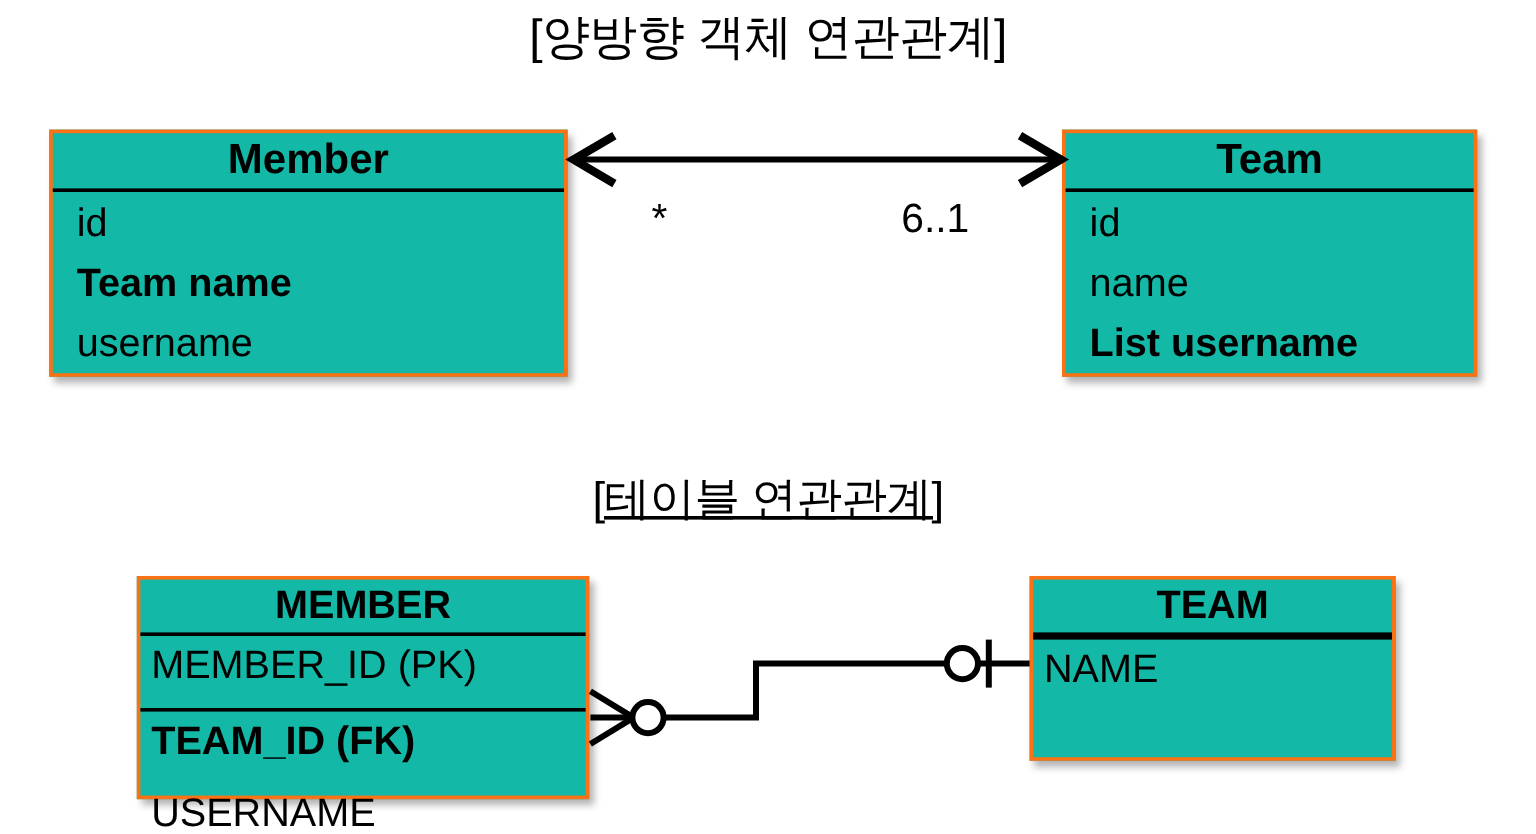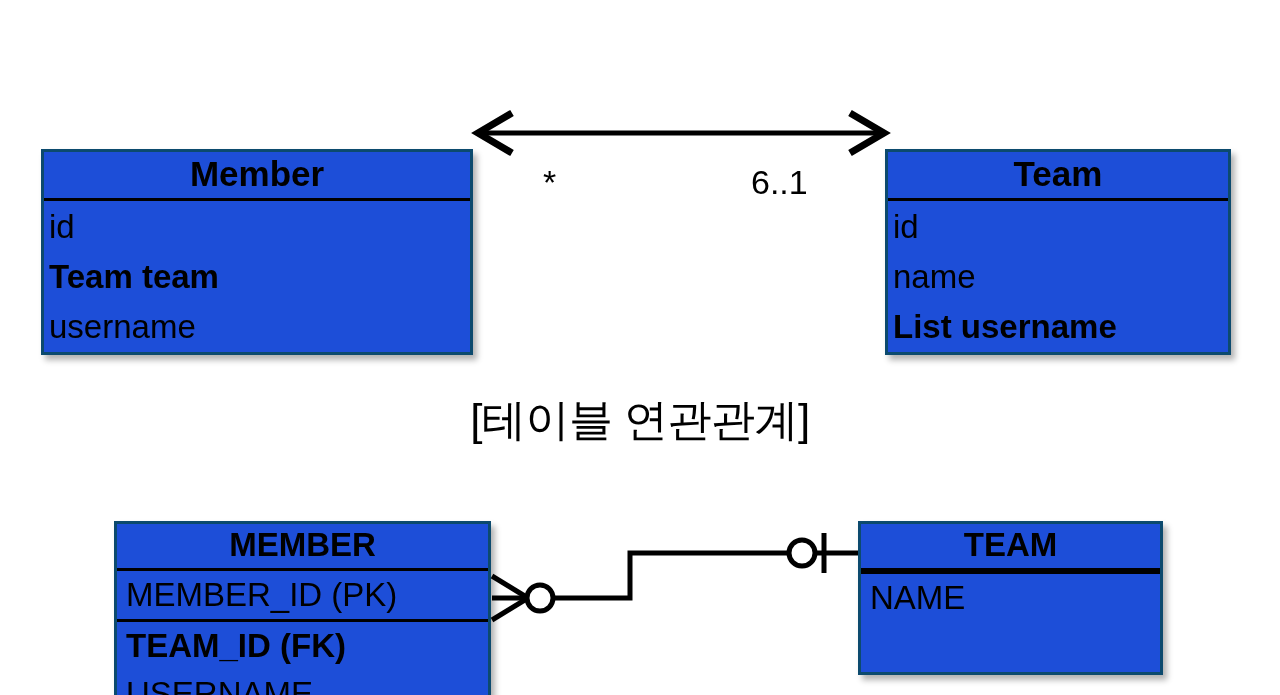--- a/index.html
+++ b/index.html
@@ -31,46 +31,45 @@
     width: 100%;
     text-align: center;
     font-size: 40px;
     line-height: 1.05;
     font-weight: 400;
     color: #000;
     letter-spacing: -0.5px;
     white-space: nowrap;
   }
   #title-object { top: 10px; }
-  #title-table  { top: 397px; font-size: 44px; }
+  #title-table  { top: 397px; font-size: 38px; text-decoration: underline; }
 
   
   .box {
     position: absolute;
     box-sizing: border-box;
-    background: #1d4ed8;
-    border: 3px solid #0c4a6e;
+    background: #14b8a6;
+    border: 3px solid #f97316;
     box-shadow: 4px 5px 6px rgba(0,0,0,0.30);
-    margin-top: 41px;
   }
   .box .hdr {
     box-sizing: border-box;
     text-align: center;
     font-weight: 700;
     color: #000;
     overflow: hidden;
     white-space: nowrap;
   }
   .box .divider {
     height: 0;
     border-top: 3px solid #000000;
   }
   .box .body {
     box-sizing: border-box;
-    padding: 0 0 0 5px;
+    padding: 0 0 0 20px;
   }
   .attr {
     white-space: nowrap;
     color: #000;
     overflow: hidden;
   }
   .attr.bold { font-weight: 700; }
 
   
   #box-member, #box-team {
@@ -130,44 +129,45 @@
     line-height: 42px;
     font-size: 33px;
   }
   .er .row {
     box-sizing: border-box;
     padding-left: 9px;
   }
   .er .attr {
     font-size: 33px;
     line-height: 48px;
-    height: 48px;
+    height: 60px;
   }
 
   
   #er-connector {
     position: absolute;
     left: 480px;
     top: 520px;
     width: 390px;
     height: 110px;
   }
 </style>
 </head>
 <body>
 
 <div class="canvas">
 
+  <div class="section-title" id="title-object">[양방향 객체 연관관계]</div>
 
   <div class="box uml" id="box-member">
     <div class="hdr">Member</div>
     <div class="divider"></div>
     <div class="body">
       <div class="attr">id</div>
-      <div class="attr bold">Team team</div>
+      <div class="attr bold">Team name</div>
       <div class="attr">username</div>
     </div>
   </div>
 
   <div class="box uml" id="box-team">
     <div class="hdr">Team</div>
     <div class="divider"></div>
     <div class="body">
       <div class="attr">id</div>
       <div class="attr">name</div>

